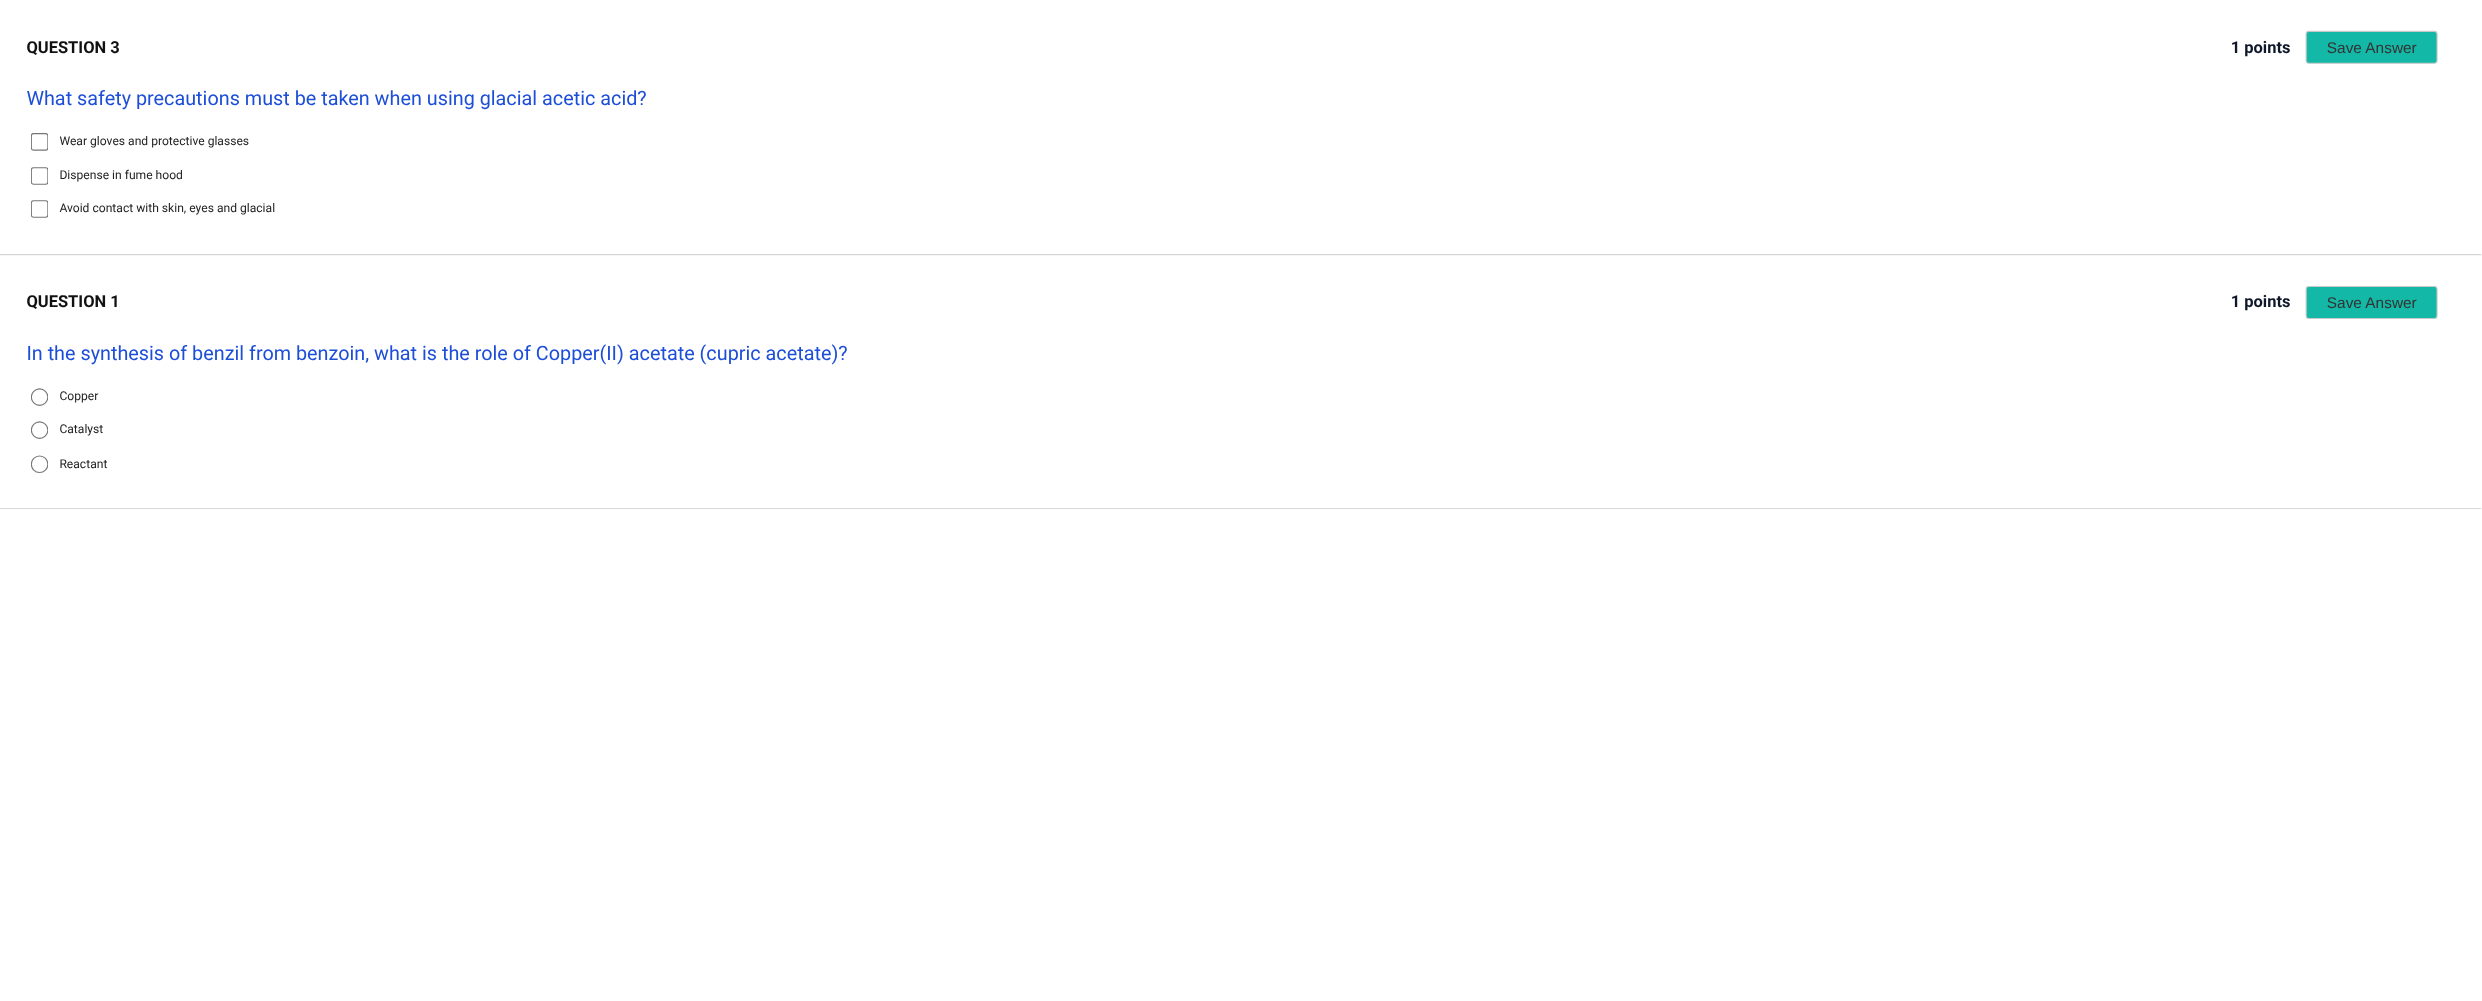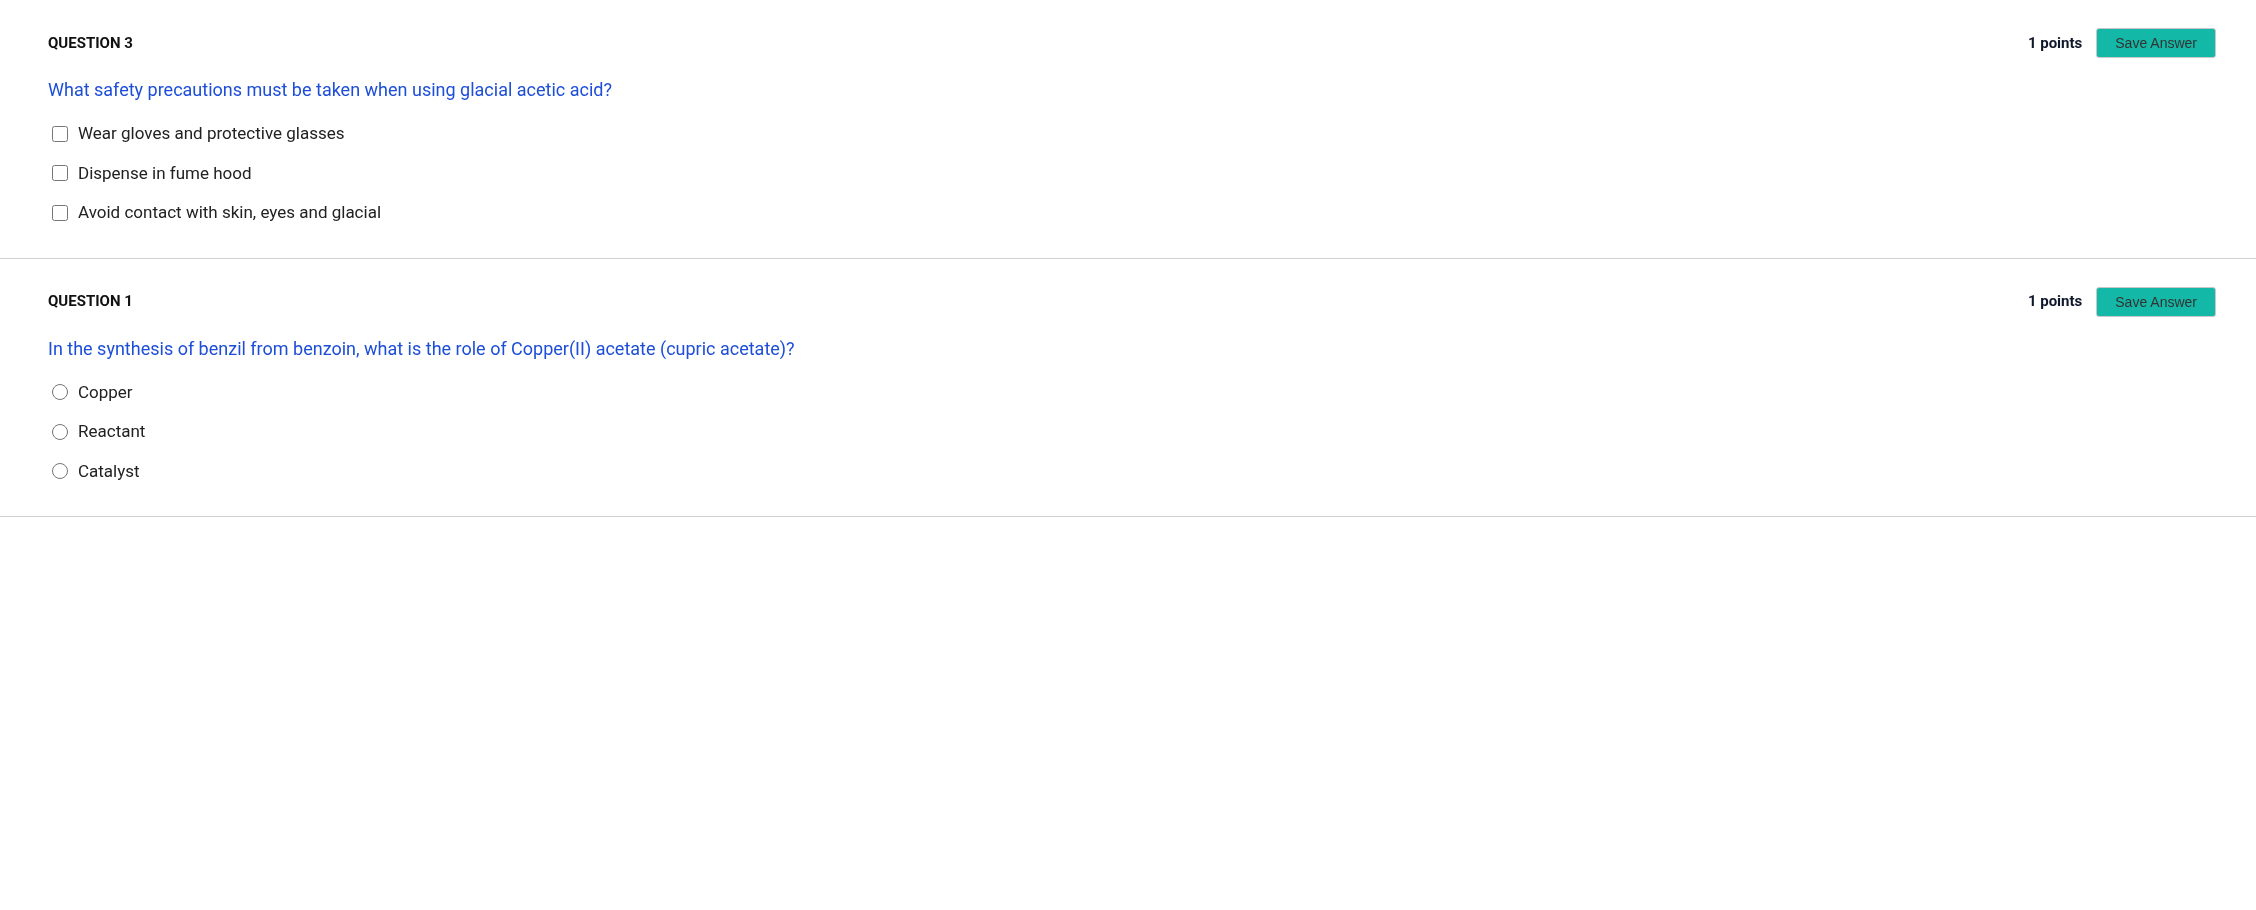--- a/index.html
+++ b/index.html
@@ -16,21 +16,21 @@
       line-height: 1.5;
     }
 
     .page-container {
       max-width: 2256px;
       width: 100%;
       padding: 0;
     }
 
     .question-block {
-      padding: 28px 40px 32px 48px;
+      padding: 28px 40px 32px 24px;
       position: relative;
       border-bottom: 1px solid #d0d0d0;
     }
 
     .question-header {
       display: flex;
       align-items: center;
       justify-content: space-between;
       margin-bottom: 18px;
     }
@@ -96,21 +96,21 @@
 
     .answer-option input[type="radio"] {
       width: 16px;
       height: 16px;
       cursor: pointer;
       flex-shrink: 0;
       accent-color: #555;
     }
 
     .option-label {
-      font-size: 17px;
+      font-size: 11px;
       color: #222;
       cursor: pointer;
     }
   </style>
 </head>
 <body>
 
 <div class="page-container">
 
   <div class="question-block">
@@ -147,22 +147,22 @@
       </div>
     </div>
     <p class="question-text">In the synthesis of benzil from benzoin, what is the role of Copper(II) acetate (cupric acetate)?</p>
     <div class="answer-options">
       <label class="answer-option">
         <input type="radio" name="q4" style="">
         <span class="option-label">Copper</span>
       </label>
       <label class="answer-option">
         <input type="radio" name="q4" style="">
-        <span class="option-label">Reactant</span>
+        <span class="option-label">Catalyst</span>
       </label>
       <label class="answer-option">
         <input type="radio" name="q4" style="">
-        <span class="option-label">Catalyst</span>
+        <span class="option-label">Reactant</span>
       </label>
     </div>
   </div>
 
 </div>
 
 </body></html>

